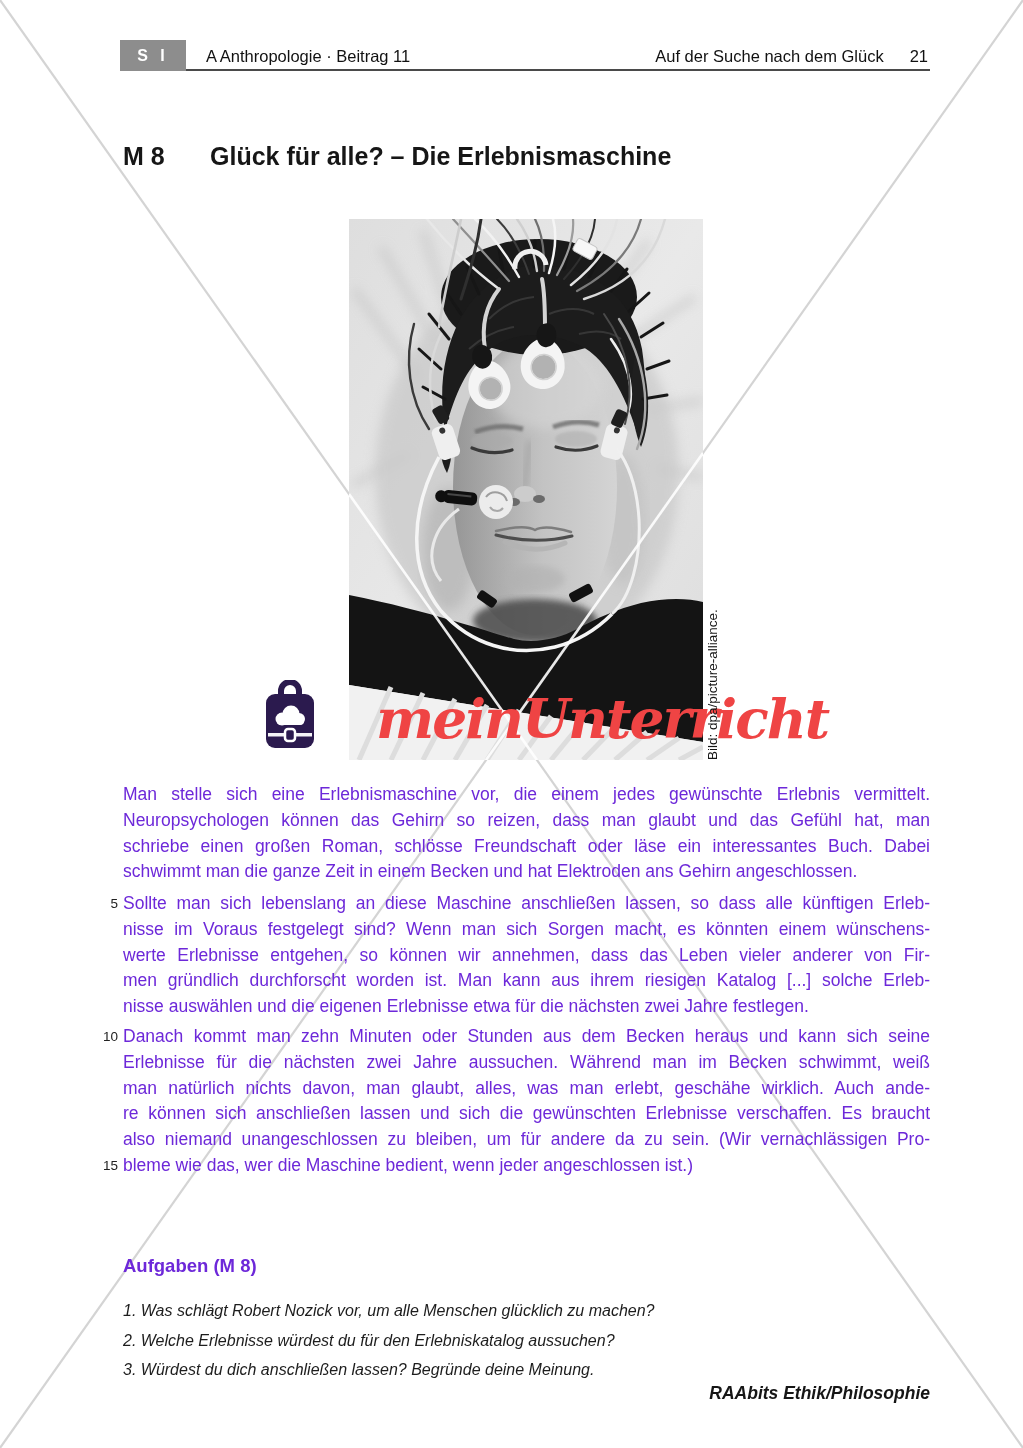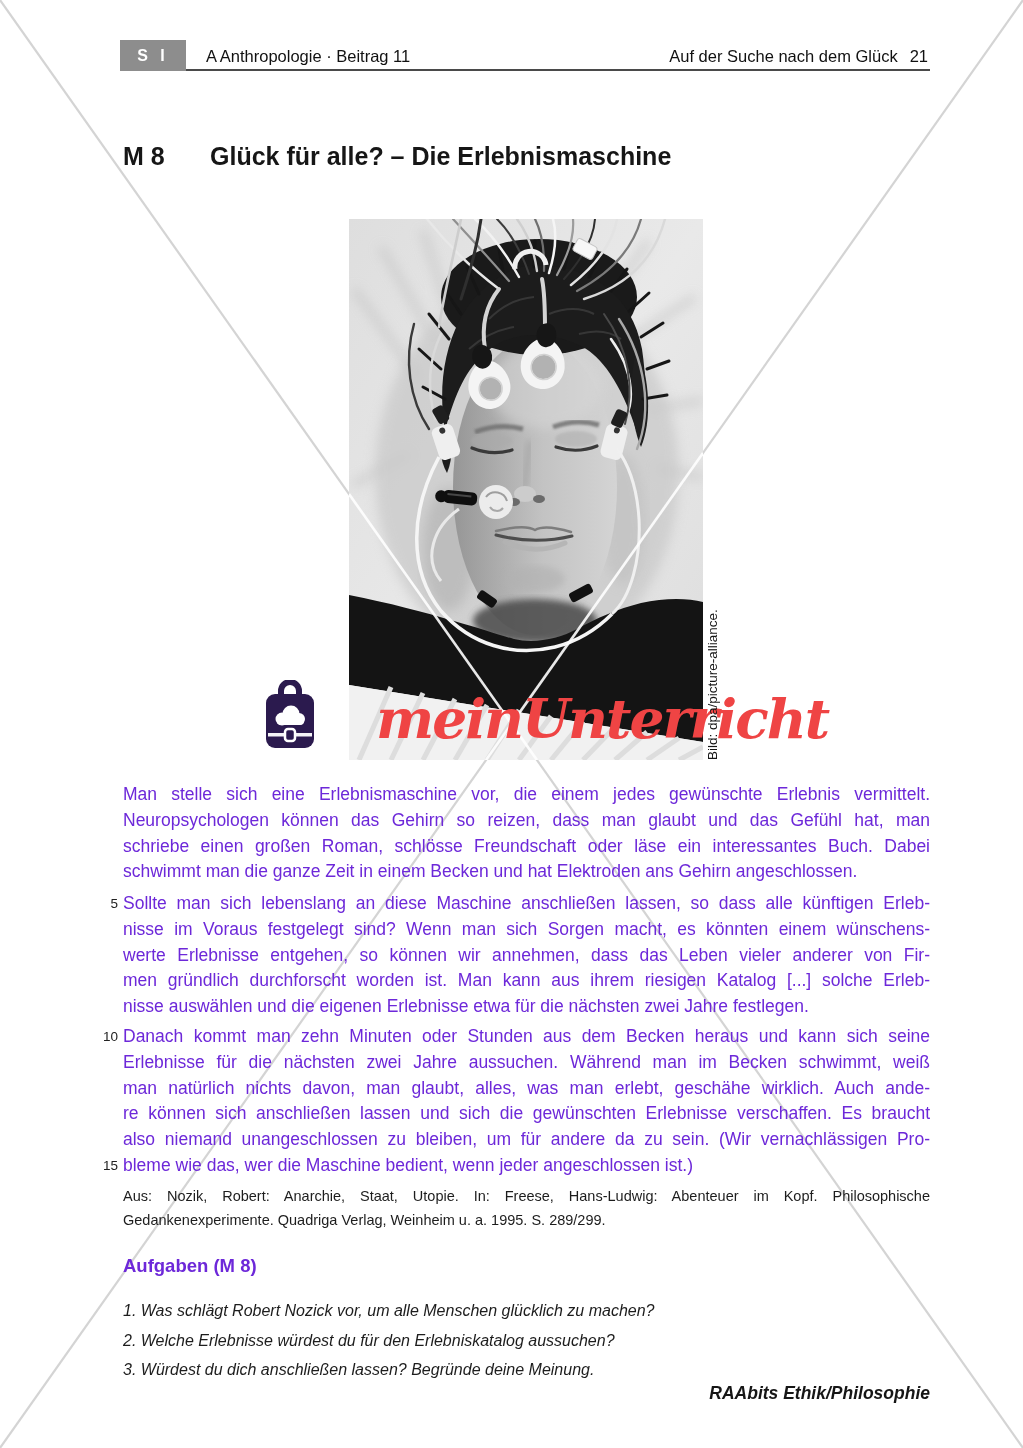--- a/index.html
+++ b/index.html
@@ -14,21 +14,21 @@
 
   
   .hdr-badge {
     position:absolute; left:120px; top:40px; width:66px; height:31px;
     background:#8d8d8d; color:#ffffff; font-weight:bold; font-size:16px;
     letter-spacing:4px; display:flex; align-items:center; justify-content:center;
     z-index:3;
   }
   .hdr-left { position:absolute; left:206px; top:47px; font-size:16.5px; color:#111; z-index:3; }
   .hdr-right { position:absolute; right:95px; top:47px; font-size:16.5px; color:#111; z-index:3; }
-  .hdr-right .pgnum { margin-left:12px; }
+  .hdr-right .pgnum { margin-left:26px; }
   .hdr-rule { position:absolute; left:120px; top:69px; width:810px; height:2px; background:#4a4a4a; z-index:2; }
 
   
   .title-code { position:absolute; left:123px; top:142px; font-size:25px; font-weight:bold; color:#161616; z-index:3; }
   .title-text { position:absolute; left:210px; top:142px; font-size:25px; font-weight:bold; color:#161616; z-index:3; }
 
   
   .photo { position:absolute; left:349px; top:219px; width:354px; height:541px; z-index:2; }
 
   
@@ -329,24 +329,20 @@
 
   <div class="bodyblock para p3">
     <div class="ln">Danach kommt man zehn Minuten oder Stunden aus dem Becken heraus und kann sich seine</div>
     <div class="ln">Erlebnisse für die nächsten zwei Jahre aussuchen. Während man im Becken schwimmt, weiß</div>
     <div class="ln">man natürlich nichts davon, man glaubt, alles, was man erlebt, geschähe wirklich. Auch ande-</div>
     <div class="ln">re können sich anschließen lassen und sich die gewünschten Erlebnisse verschaffen. Es braucht</div>
     <div class="ln">also niemand unangeschlossen zu bleiben, um für andere da zu sein. (Wir vernachlässigen Pro-</div>
     <div class="ln last">bleme wie das, wer die Maschine bedient, wenn jeder angeschlossen ist.)</div>
   </div>
 
-  <div class="bodyblock citation">
-    <div class="ln">Aus: Nozik, Robert: Anarchie, Staat, Utopie. In: Freese, Hans-Ludwig: Abenteuer im Kopf. Philosophische</div>
-    <div class="ln last">Gedankenexperimente. Quadriga Verlag, Weinheim u. a. 1995. S. 289/299.</div>
-  </div>
 
   <div class="bodyblock tasks-heading">Aufgaben (M 8)</div>
   <div class="bodyblock tasks">
     <div class="task">1. Was schlägt Robert Nozick vor, um alle Menschen glücklich zu machen?</div>
     <div class="task">2. Welche Erlebnisse würdest du für den Erlebniskatalog aussuchen?</div>
     <div class="task">3. Würdest du dich anschließen lassen? Begründe deine Meinung.</div>
   </div>
 
   <div class="footer">RAAbits Ethik/Philosophie</div>
 

